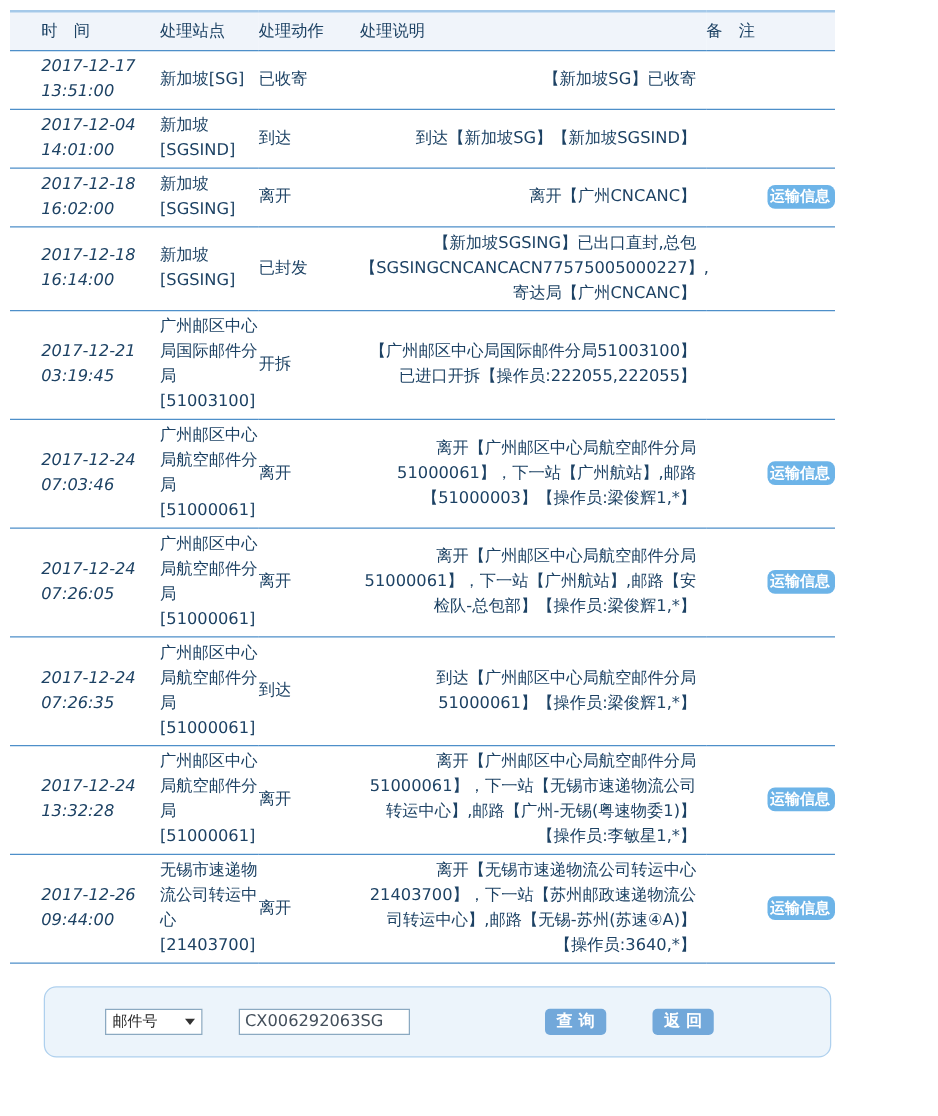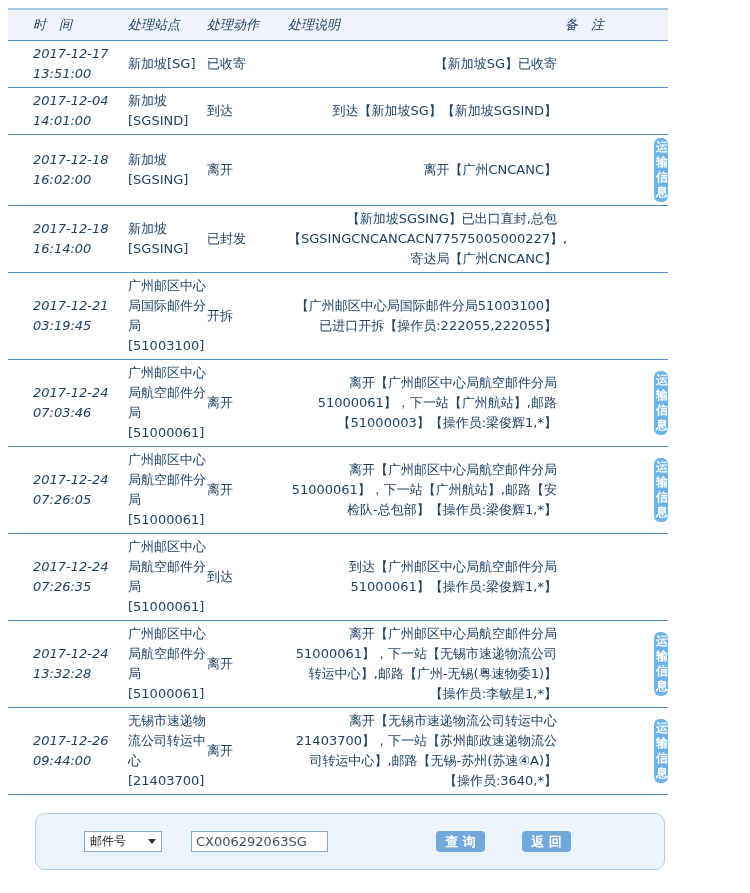--- a/index.html
+++ b/index.html
@@ -27,45 +27,44 @@
   col.c-remark  { width: 103px; }
 
   thead th {
     background: #f0f4fa;
     border-top: 2px solid #a5c9e9;
     border-bottom: 1px solid #4e8fc9;
     font-weight: normal;
     text-align: left;
     padding: 6px 0;
     color: #1d4264;
-    font-style: italic;
   }
   thead th.h-time { padding-left: 25px; }
 
   tbody td {
     border-bottom: 1px solid #4e8fc9;
     vertical-align: middle;
     padding: 3px 0;
     line-height: 20px;
   }
   td.time-cell { padding-left: 25px; font-style: italic; }
   td.description-cell { padding-right: 8px; text-align: right; }
   td.remark-cell { text-align: right; }
 
   .badge {
     display: inline-block;
-    width: 14px;
+    width: 54px;
     padding: 2px 2px;
     background: #6db4e8;
     border-radius: 6px;
     color: #ffffff;
     font-size: 12px;
     line-height: 15px;
     font-weight: bold;
-    text-align: center;
+    text-align: left;
     cursor: pointer;
     vertical-align: middle;
   }
 
   
   .query-panel {
     width: 630px;
     height: 57px;
     margin: 18px 0 0 35px;
     border: 1px solid #aed0ee;

